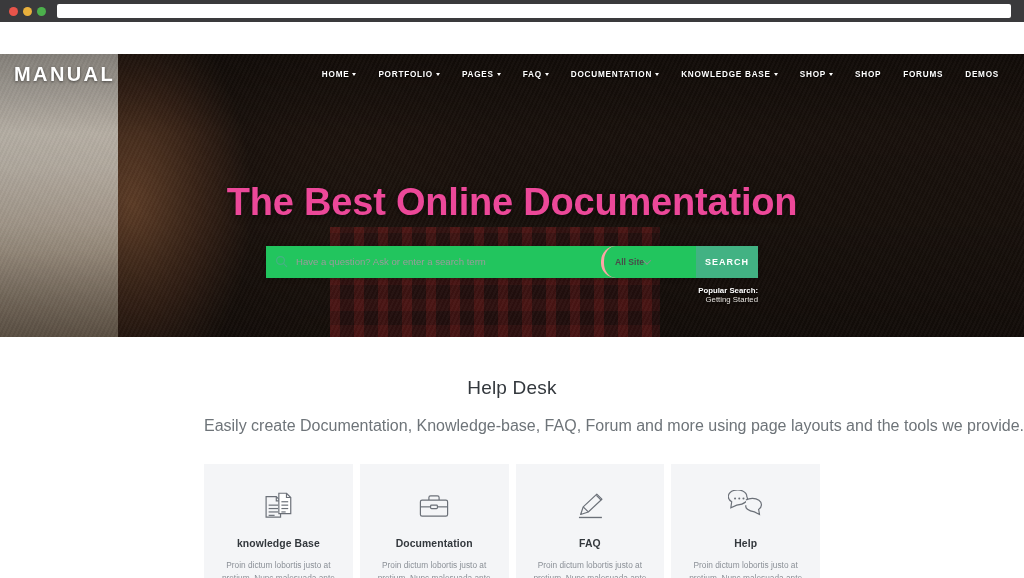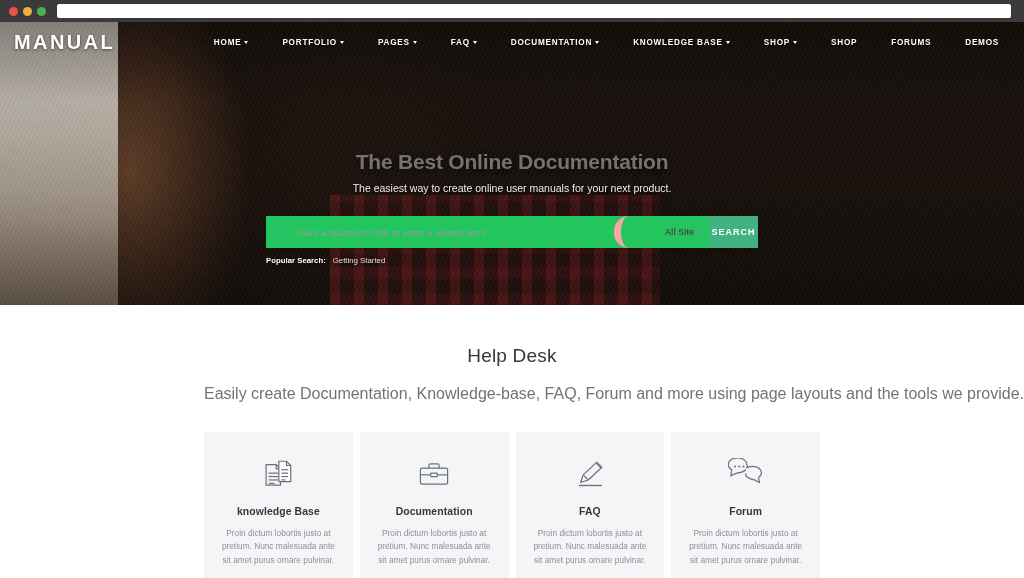--- a/index.html
+++ b/index.html
@@ -40,20 +40,21 @@
     outline: none;
     font-family: "Liberation Sans", sans-serif;
   }
 
   
   .hero {
     position: relative;
     height: 283px;
     overflow: hidden;
     background: #1a1410;
+    margin-top: 32px;
   }
   .hero-photo {
     position: absolute;
     inset: 0;
     
     background:
       radial-gradient(ellipse 120px 200px at 132px 150px, rgba(120,78,50,0.95) 0%, rgba(74,46,30,0.9) 55%, rgba(30,20,14,0.9) 100%),
       radial-gradient(ellipse 150px 230px at 350px 170px, rgba(150,96,62,0.55) 0%, rgba(60,36,24,0.8) 60%, rgba(24,16,12,0.9) 100%),
       radial-gradient(ellipse 130px 210px at 520px 150px, rgba(170,130,105,0.5) 0%, rgba(70,42,30,0.75) 60%, rgba(22,15,11,0.9) 100%),
       radial-gradient(ellipse 170px 250px at 790px 150px, rgba(52,62,96,0.95) 0%, rgba(30,38,62,0.95) 55%, rgba(10,12,22,0.95) 100%),
@@ -103,21 +104,21 @@
     padding: 0 16px 0 14px;
   }
   .logo {
     color: #ffffff;
     font-size: 20px;
     font-weight: 700;
     letter-spacing: 2.4px;
     text-shadow: 0 1px 3px rgba(0,0,0,0.55);
     line-height: 1;
   }
-  .nav { display: flex; align-items: center; gap: 16px; }
+  .nav { display: flex; align-items: center; gap: 4px; }
   .nav-item {
     color: #ffffff;
     font-size: 8.2px;
     font-weight: 700;
     letter-spacing: 0.75px;
     padding: 0 9px;
     cursor: pointer;
     white-space: nowrap;
     text-shadow: 0 1px 2px rgba(0,0,0,0.7);
     display: flex;
@@ -134,22 +135,22 @@
   }
 
   
   .hero-content {
     position: relative;
     z-index: 10;
     text-align: center;
     margin-top: 88px;
   }
   .hero-title {
-    color: #737373;
-    font-size: 21px;
+    color: #ec4899;
+    font-size: 38px;
     font-weight: 700;
     letter-spacing: -0.2px;
     text-shadow: 0 2px 6px rgba(0,0,0,0.5);
     line-height: 1.1;
   }
   .hero-sub {
     color: #f0ece7;
     font-size: 10.5px;
     margin-top: 9px;
     text-shadow: 0 1px 4px rgba(0,0,0,0.65);
@@ -181,57 +182,57 @@
     outline: none;
     font-size: 9.6px;
     color: #555;
     font-family: "Liberation Sans", sans-serif;
     background: transparent;
     padding: 0;
   }
   .search-input::placeholder { color: #9b9b9b; }
   .search-select {
     width: 95px;
-    border-left: 7px solid #fca5a5;
+    border-left: 3px solid #fca5a5;
     display: flex;
     align-items: center;
-    justify-content: flex-end;
+    justify-content: flex-start;
     padding: 0 9px 0 11px;
     font-size: 8.6px;
     font-weight: 700;
     color: #4a4a4a;
     cursor: pointer;
     flex: none;
     border-radius: 15px;
   }
   .chev {
     width: 6px; height: 6px;
     border-right: 1.3px solid #8d8d8d;
     border-bottom: 1.3px solid #8d8d8d;
     transform: rotate(45deg) translate(-1px,-1px);
   }
   .search-btn {
-    width: 49px;
+    width: 62px;
     background: #42b283;
     color: #ffffff;
     font-size: 9px;
     font-weight: 700;
     letter-spacing: 1px;
     display: flex; align-items: center; justify-content: center;
     cursor: pointer;
     border: none;
     font-family: "Liberation Sans", sans-serif;
     flex: none;
   }
   .popular {
     margin-top: 8px;
     display: flex;
-    align-items: flex-start;
-    gap: 7px;
+    align-items: flex-end;
     font-size: 7.8px;
+    flex-direction: column;
   }
   .popular-label { color: #ffffff; font-weight: 700; text-shadow: 0 1px 3px rgba(0,0,0,0.8); }
   .popular-link { color: #e6e2dd; text-shadow: 0 1px 3px rgba(0,0,0,0.8); cursor: pointer; }
 
   
   .helpdesk { padding-top: 40px; background: #ffffff; }
   .hd-title {
     text-align: center;
     font-size: 19px;
     font-weight: 400;
@@ -337,21 +338,20 @@
       </div>
       <div class="nav-item">
         <span>DEMOS</span>
       </div>
 
     </div>
   </div>
 
   <div class="hero-content">
     <div class="hero-title">The Best Online Documentation</div>
-    <div class="hero-sub">The easiest way to create online user manuals for your next product.</div>
   </div>
 
   <div class="search-wrap">
     <div class="search-bar">
       <div class="search-icon-box">
         <svg width="13" height="13" viewBox="0 0 20 20" fill="none">
           <circle cx="8.5" cy="8.5" r="6" stroke="#47b184" stroke-width="1.8"></circle>
           <line x1="13" y1="13" x2="18" y2="18" stroke="#47b184" stroke-width="1.8" stroke-linecap="round"></line>
         </svg>
       </div>
@@ -428,19 +428,19 @@
     <div class="card">
       <div class="card-icon">
         <svg width="36" height="32" viewBox="0 0 42 38" fill="none" stroke="#6b7078" stroke-width="1.4">
           <path d="M22 8 a11 8 0 1 0 -18 6 l-1 7 l7 -3 a17 8 0 0 0 12 -10 z" fill="#f4f5f7"></path>
           <path d="M21 12 a10 7 0 1 1 15 11 l1 6 l-6 -3 a15 7 0 0 1 -10 -8" fill="#f4f5f7"></path>
           <circle cx="8" cy="10" r="1.2" fill="#6b7078" stroke="none"></circle>
           <circle cx="13" cy="10" r="1.2" fill="#6b7078" stroke="none"></circle>
           <circle cx="18" cy="10" r="1.2" fill="#6b7078" stroke="none"></circle>
         </svg>
       </div>
-      <div class="card-title">Forum</div>
+      <div class="card-title">Help</div>
       <div class="card-text">Proin dictum lobortis justo at pretium. Nunc malesuada ante sit amet purus ornare pulvinar.</div>
       <div class="card-link">Browse Forum</div>
     </div>
 
   </div>
 </div>
 
 </body></html>

